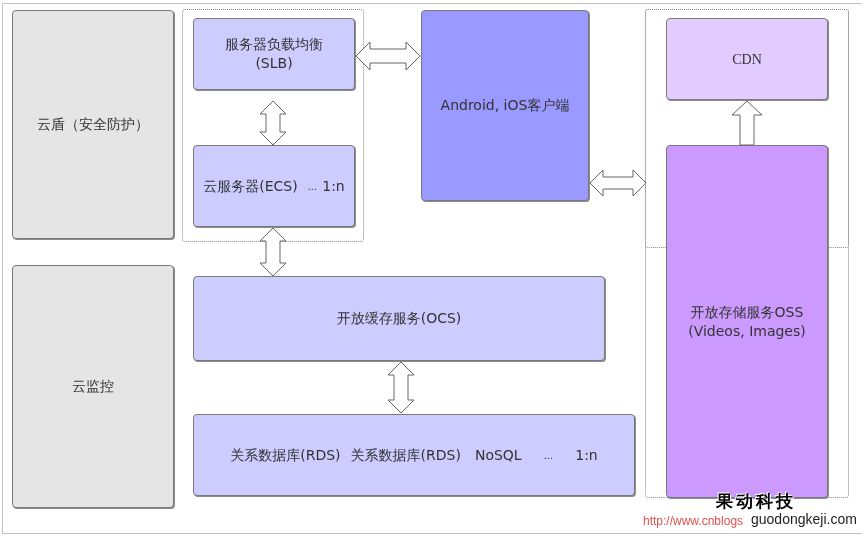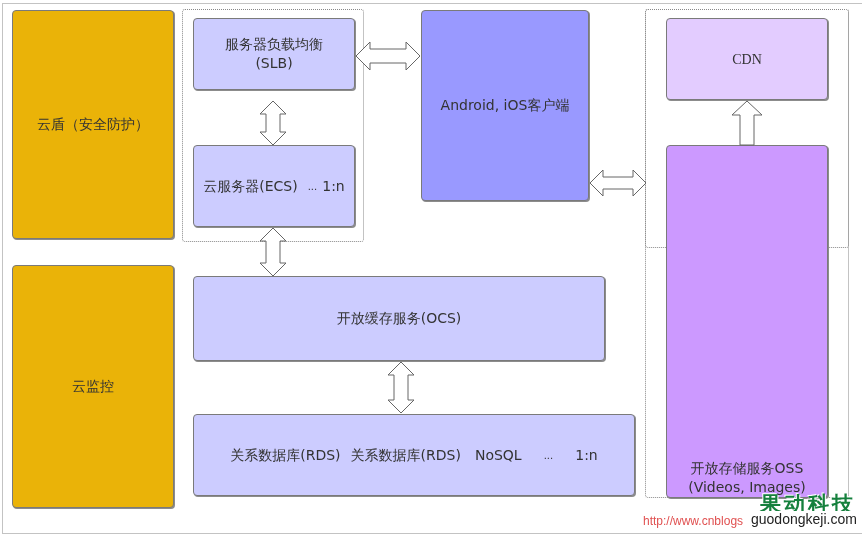--- a/index.html
+++ b/index.html
@@ -3,29 +3,29 @@
 <meta charset="utf-8">
 <style>
   html, body { margin: 0; padding: 0; background: #ffffff; }
   body { width: 864px; height: 538px; position: relative; overflow: hidden;
          font-family: "DejaVu Sans", "Liberation Sans", sans-serif; color: #333333; }
   .frame { position: absolute; left: 2px; top: 3px; width: 860px; height: 531px;
            border: 1px solid #c3c3c3; border-right: none; box-sizing: border-box; background: #fff; }
   .box { position: absolute; box-sizing: border-box; border: 1px solid #7a7a7a; border-radius: 4px;
          display: flex; align-items: center; justify-content: center; text-align: center;
          font-size: 14px; line-height: 19px; color: #333; box-shadow: 1px 1px 0 #8c8c8c; }
-  .green { background: #eab308; }
+  .green { background: #e5e5e5; }
   .lav { background: #ccccff; }
   .blue { background: #9999ff; }
   .cdn { background: #e3ccff; }
-  .oss { background: #cc99ff; justify-content: flex-end; }
+  .oss { background: #cc99ff; }
   .group { position: absolute; box-sizing: border-box; border: 1px dotted #888; border-radius: 3px; }
   svg.arrows { position: absolute; left: 0; top: 0; }
-  .wm-cn { position: absolute; left: 760px; top: 490px; font-size: 21px; font-weight: bold;
-           color: #15803d; letter-spacing: 3px; text-shadow: 1px 1px 0 #fff, -1px -1px 0 #fff; }
+  .wm-cn { position: absolute; left: 716px; top: 490px; font-size: 17px; font-weight: bold;
+           color: #000000; letter-spacing: 3px; text-shadow: 1px 1px 0 #fff, -1px -1px 0 #fff; }
   .wm-url { position: absolute; left: 632px; top: 514px; font-size: 12px; color: #e05050;
             font-family: "Liberation Sans", sans-serif; padding-left: 11px; }
   .wm-site { position: absolute; left: 749px; top: 511px; font-size: 14px; color: #222;
              font-family: "Liberation Sans", sans-serif; background: #fff; padding: 0 2px; }
   .gap { display: inline-block; width: 10px; }
 </style>
 </head>
 <body>
 
 <div class="frame"></div>

